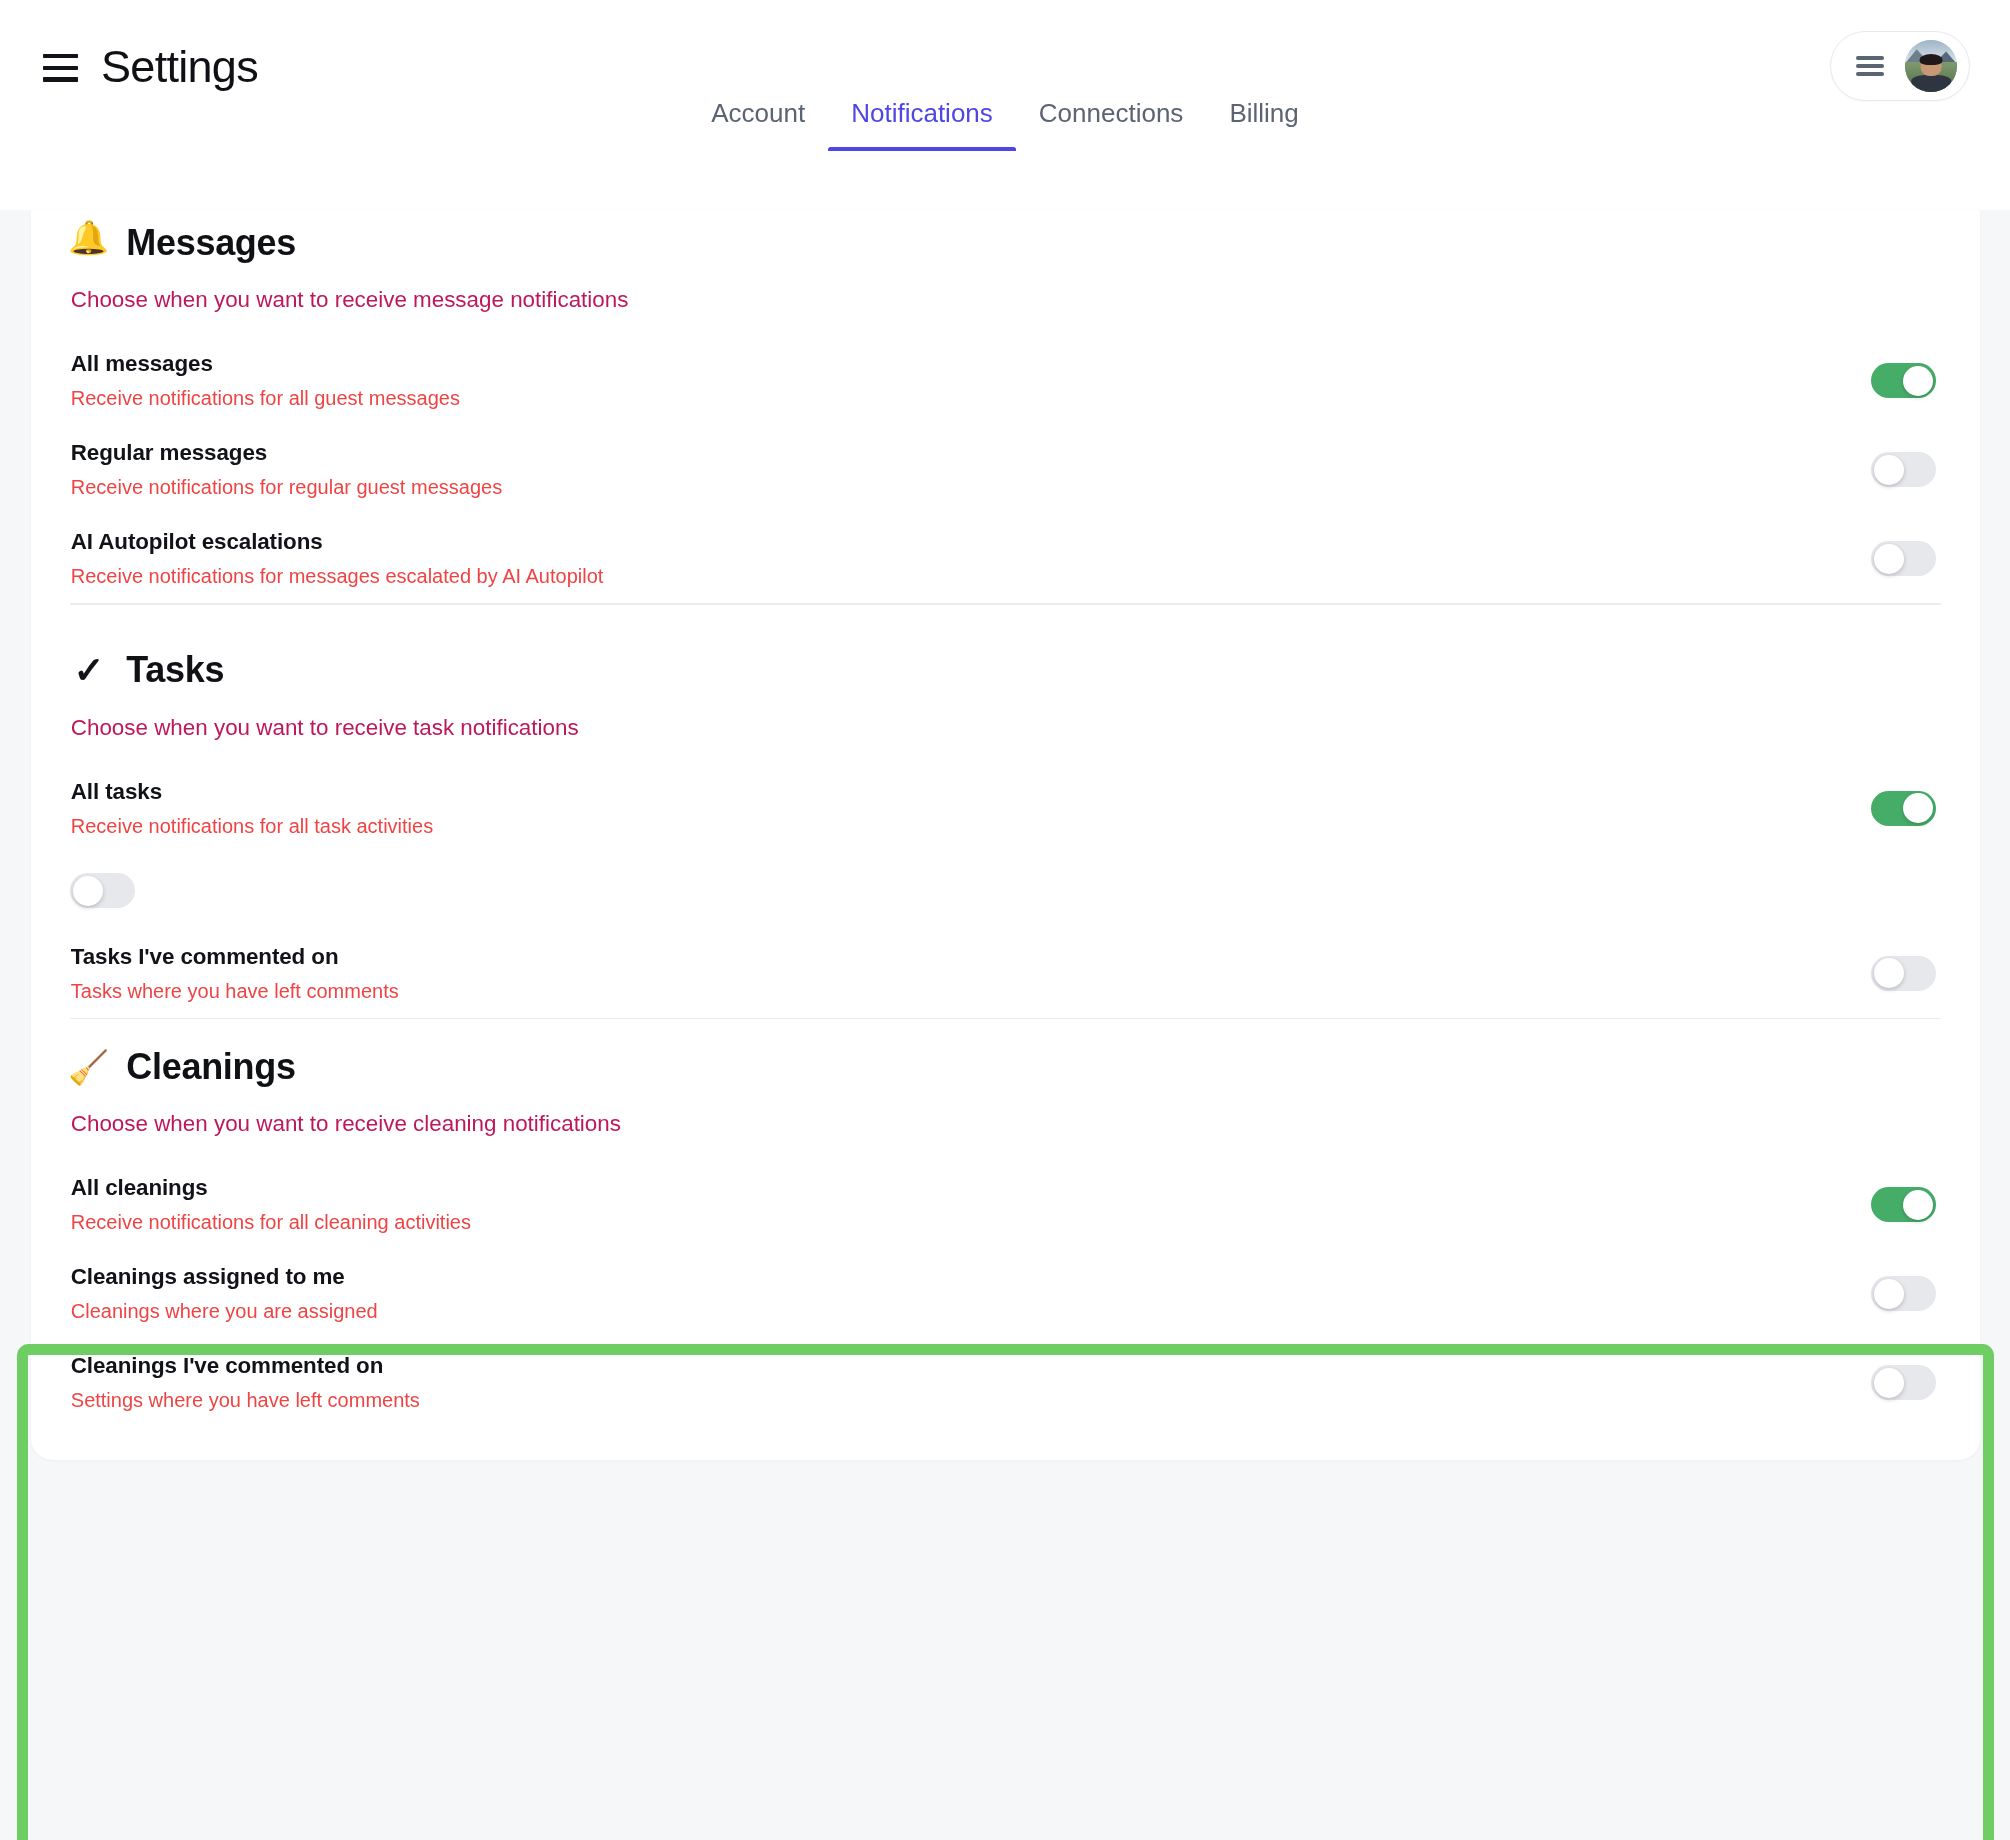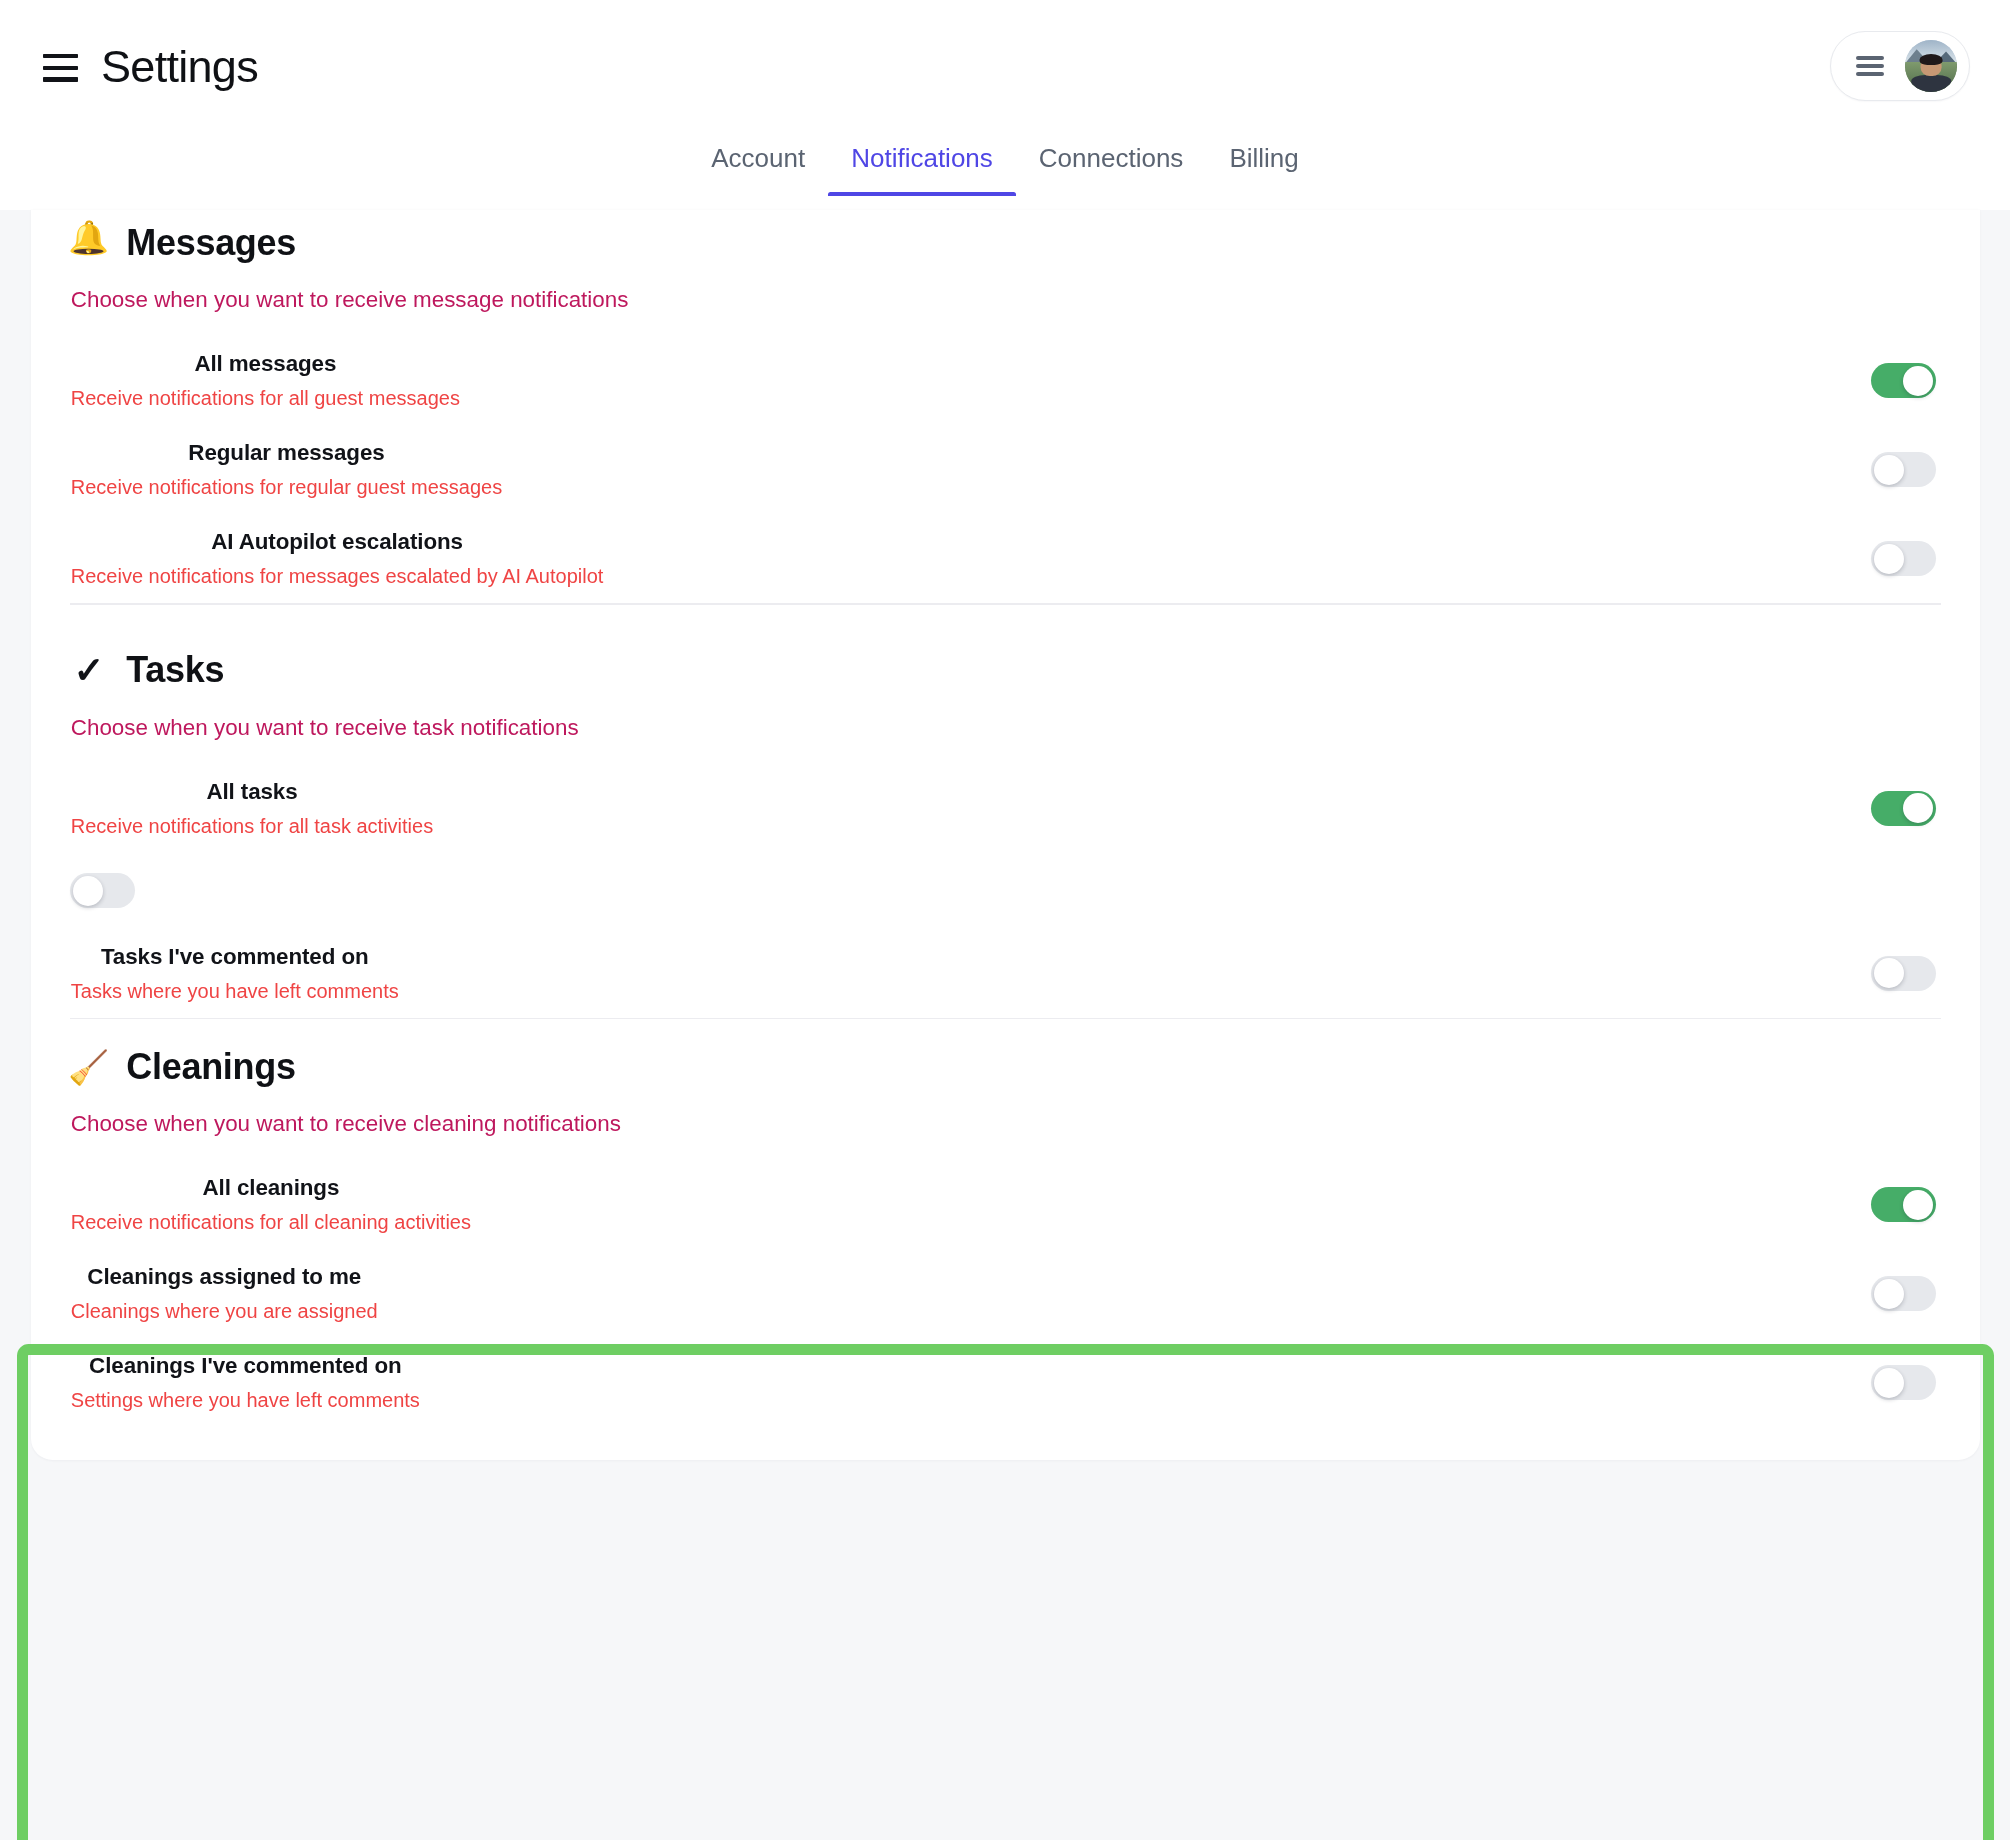--- a/index.html
+++ b/index.html
@@ -90,21 +90,21 @@
   .avatar .head { position:absolute; left:50%; top:31%; transform:translateX(-50%);
                   width:40%; height:38%; border-radius:48% 48% 44% 44%; background:#c79874; }
   .avatar .hair { position:absolute; left:50%; top:27%; transform:translateX(-50%);
                   width:44%; height:22%; border-radius:50% 50% 34% 34%; background:#20191a; }
   .avatar .body { position:absolute; left:50%; bottom:0; transform:translateX(-50%);
                   width:76%; height:32%; border-radius:36% 36% 0 0; background:#2e3440; }
 
   .tabs {
     display: flex;
     justify-content: center;
-    align-items: flex-end;
+    align-items: flex-start;
     gap: 0;
     height: 96px;
     padding-bottom: 0;
   }
   .tab {
     font-size: 26px;
     color: #5b6472;
     padding: 0 23px 25px 23px;
     cursor: pointer;
     position: relative;
@@ -169,21 +169,20 @@
     padding-left: 0.8px;
   }
 
   .rows { margin-top: 23px; }
   .row {
     display: flex;
     align-items: center;
     justify-content: space-between;
     padding: 15px 0 15px 0;
     min-height: 76px;
-    text-align: center;
   }
   .row-text { padding-left: 0.8px; }
   .row-title {
     font-size: 22.4px;
     font-weight: 700;
     color: #111318;
     letter-spacing: -0.1px;
   }
   .row-desc {
     font-size: 20px;

